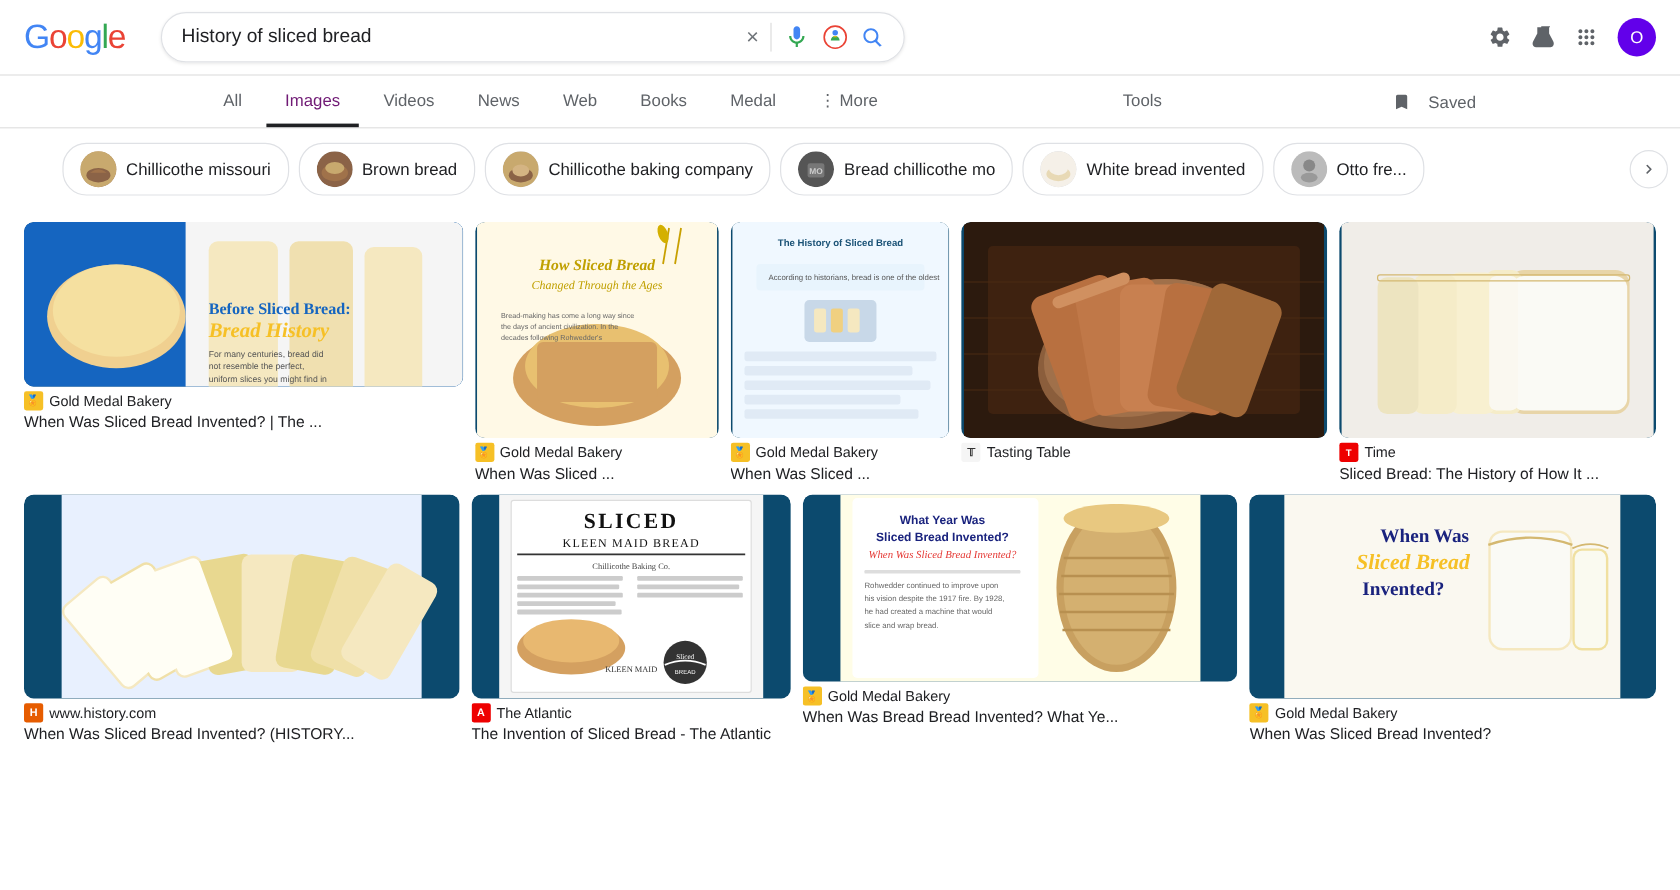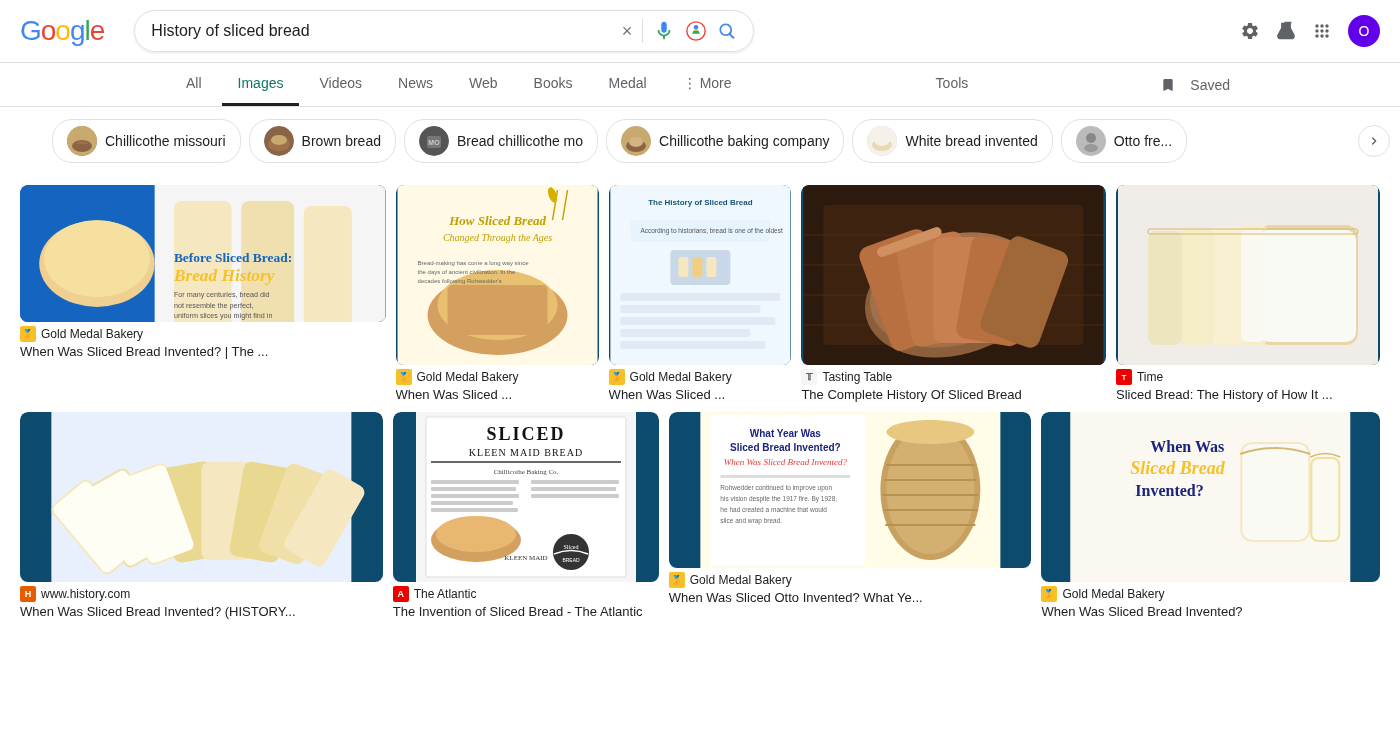--- a/index.html
+++ b/index.html
@@ -18,21 +18,21 @@
     .search-icon-btn { background: none; border: none; cursor: pointer; display: flex; align-items: center; }
     .clear-icon { color: #70757a; font-size: 18px; cursor: pointer; }
 
     .header-right { margin-left: auto; display: flex; align-items: center; gap: 16px; }
     .gear-icon { color: #5f6368; font-size: 20px; cursor: pointer; }
     .avatar { width: 32px; height: 32px; border-radius: 50%; background: #6200EA; color: white; display: flex; align-items: center; justify-content: center; font-size: 14px; font-weight: 500; cursor: pointer; }
 
     
     .nav-tabs { display: flex; align-items: center; padding: 0 170px; gap: 4px; border-bottom: 1px solid #e0e0e0; }
     .nav-tab { padding: 12px 16px; font-size: 14px; color: #5f6368; cursor: pointer; border-bottom: 3px solid transparent; white-space: nowrap; text-align: right; }
-    .nav-tab.active { color: #0f766e; border-bottom: 3px solid #202124; font-weight: 500; }
+    .nav-tab.active { color: #701a75; border-bottom: 3px solid #202124; font-weight: 500; }
     .nav-tab.more-tab { display: flex; align-items: center; gap: 3px; }
     .tools-tab { margin-left: auto; }
     .saved-tab { display: flex; align-items: center; gap: 14px; color: #5f6368; font-size: 14px; cursor: pointer; padding: 12px 0; }
 
     
     .filter-chips { display: flex; align-items: center; padding: 12px 20px; gap: 8px; overflow: hidden; position: relative; margin-left: 32px; }
     .chip { display: flex; align-items: center; gap: 8px; border: 1px solid #dfe1e5; border-radius: 20px; padding: 6px 14px; cursor: pointer; white-space: nowrap; font-size: 14px; color: #202124; background: #fff; }
     .chip img, .chip-thumb { width: 30px; height: 30px; border-radius: 50%; object-fit: cover; background: #ddd; overflow: hidden; flex-shrink: 0; }
     .chip-arrow { position: absolute; right: 10px; top: 50%; transform: translateY(-50%); background: white; border: 1px solid #dfe1e5; border-radius: 50%; width: 32px; height: 32px; display: flex; align-items: center; justify-content: center; cursor: pointer; box-shadow: -5px 0 10px rgba(255,255,255,0.9); }
 
@@ -168,37 +168,37 @@
         <ellipse cx="15" cy="18" rx="11" ry="7" fill="#a0724a"></ellipse>
         <ellipse cx="15" cy="14" rx="8" ry="5" fill="#c8a96e"></ellipse>
       </svg>
     </div>
     <span>Brown bread</span>
   </div>
 
   <div class="chip">
     <div class="chip-thumb" style="overflow:hidden; border-radius:50%;">
       <svg width="30" height="30" viewBox="0 0 30 30">
+        <rect width="30" height="30" rx="15" fill="#c8a96e"></rect>
+        <ellipse cx="15" cy="20" rx="10" ry="6" fill="#8B6347"></ellipse>
+        <ellipse cx="15" cy="16" rx="7" ry="5" fill="#d4b483"></ellipse>
+      </svg>
+    </div>
+    <span>Chillicothe baking company</span>
+  </div>
+
+  <div class="chip">
+    <div class="chip-thumb" style="overflow:hidden; border-radius:50%;">
+      <svg width="30" height="30" viewBox="0 0 30 30">
         <rect width="30" height="30" rx="15" fill="#555"></rect>
         <rect x="8" y="10" width="14" height="12" rx="2" fill="#777"></rect>
         <text x="15" y="19" text-anchor="middle" fill="#ccc" font-size="7" font-weight="bold">MO</text>
       </svg>
     </div>
     <span>Bread chillicothe mo</span>
-  </div>
-
-  <div class="chip">
-    <div class="chip-thumb" style="overflow:hidden; border-radius:50%;">
-      <svg width="30" height="30" viewBox="0 0 30 30">
-        <rect width="30" height="30" rx="15" fill="#c8a96e"></rect>
-        <ellipse cx="15" cy="20" rx="10" ry="6" fill="#8B6347"></ellipse>
-        <ellipse cx="15" cy="16" rx="7" ry="5" fill="#d4b483"></ellipse>
-      </svg>
-    </div>
-    <span>Chillicothe baking company</span>
   </div>
 
   <div class="chip">
     <div class="chip-thumb" style="overflow:hidden; border-radius:50%;">
       <svg width="30" height="30" viewBox="0 0 30 30">
         <rect width="30" height="30" rx="15" fill="#f5f0e8"></rect>
         <ellipse cx="15" cy="19" rx="10" ry="6" fill="#e8d9b5"></ellipse>
         <ellipse cx="15" cy="14" rx="8" ry="6" fill="#f5f0e8"></ellipse>
       </svg>
     </div>
@@ -336,21 +336,20 @@
             <rect x="150" y="26" width="62" height="102" rx="10" fill="#a06838" transform="rotate(20 181 77)"></rect>
 
             <rect x="32" y="22" width="68" height="10" rx="5" fill="#d09060" transform="rotate(-20 66 27)"></rect>
           </g>
         </svg>
       </div>
       <div class="source">
         <div class="source-icon icon-t">𝕋</div>
         <span>Tasting Table</span>
       </div>
-      <div class="title">The Complete History Of Sliced Bread</div>
     </div>
 
     <div class="image-card" style="flex: 1.3;">
       <div class="img-placeholder bread-white">
         <svg width="100%" height="180" viewBox="0 0 260 180">
           <rect width="260" height="180" fill="#f0ede8"></rect>
 
           <g transform="translate(20, 30)">
 
             <rect x="120" y="10" width="100" height="120" rx="12" fill="#e8d5a8"></rect>
@@ -469,21 +468,21 @@
           <line x1="182" y1="90" x2="278" y2="90" stroke="#b89050" stroke-width="2"></line>
           <line x1="183" y1="105" x2="277" y2="105" stroke="#b89050" stroke-width="2"></line>
           <line x1="185" y1="120" x2="275" y2="120" stroke="#b89050" stroke-width="2"></line>
           <ellipse cx="230" cy="27" rx="44" ry="12" fill="#e8c880"></ellipse>
         </svg>
       </div>
       <div class="source">
         <div class="source-icon icon-gold">🏅</div>
         <span>Gold Medal Bakery</span>
       </div>
-      <div class="title">When Was Sliced Otto Invented? What Ye...</div>
+      <div class="title">When Was Bread Bread Invented? What Ye...</div>
     </div>
 
     <div class="image-card" style="flex: 1.4;">
       <div class="img-placeholder bread-cream">
         <svg width="100%" height="170" viewBox="0 0 280 170">
           <rect width="280" height="170" fill="#faf8f0"></rect>
 
           <text x="80" y="40" fill="#1a237e" font-size="16" font-weight="bold" font-family="serif">When Was</text>
           <text x="60" y="62" fill="#f6c026" font-size="18" font-weight="bold" font-family="serif" font-style="italic">Sliced Bread</text>
           <text x="65" y="84" fill="#1a237e" font-size="16" font-weight="bold" font-family="serif">Invented?</text>

